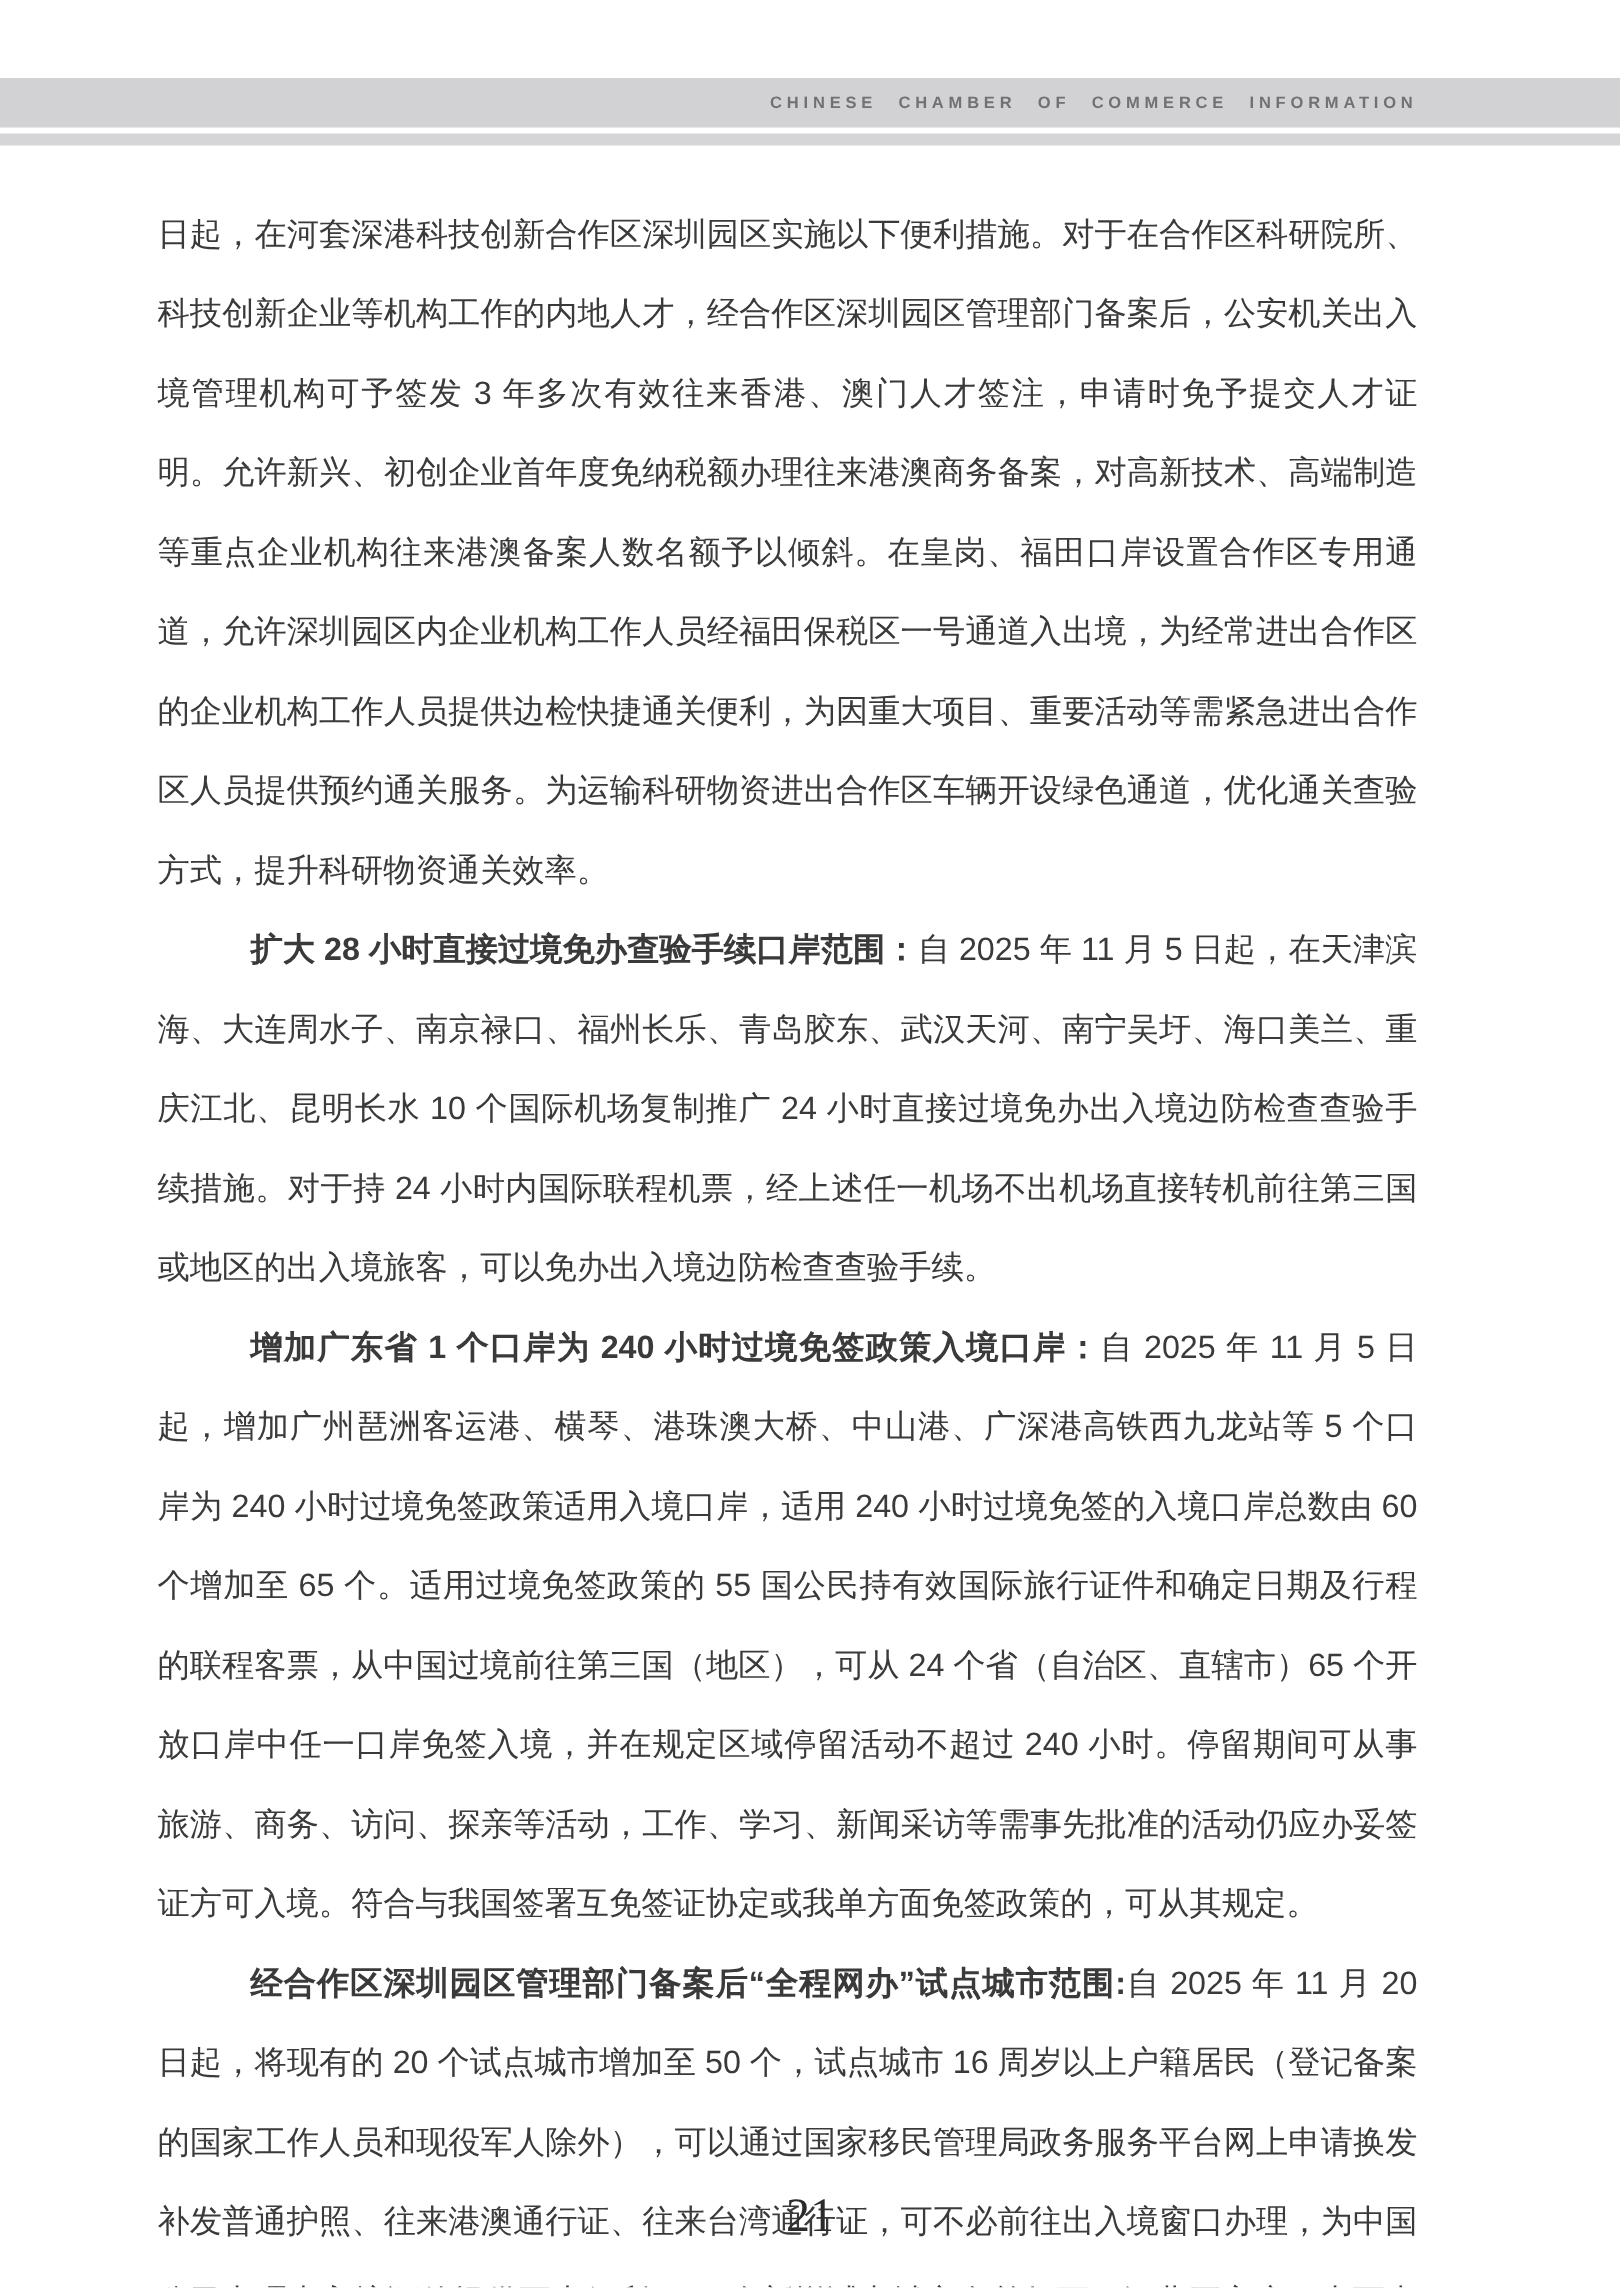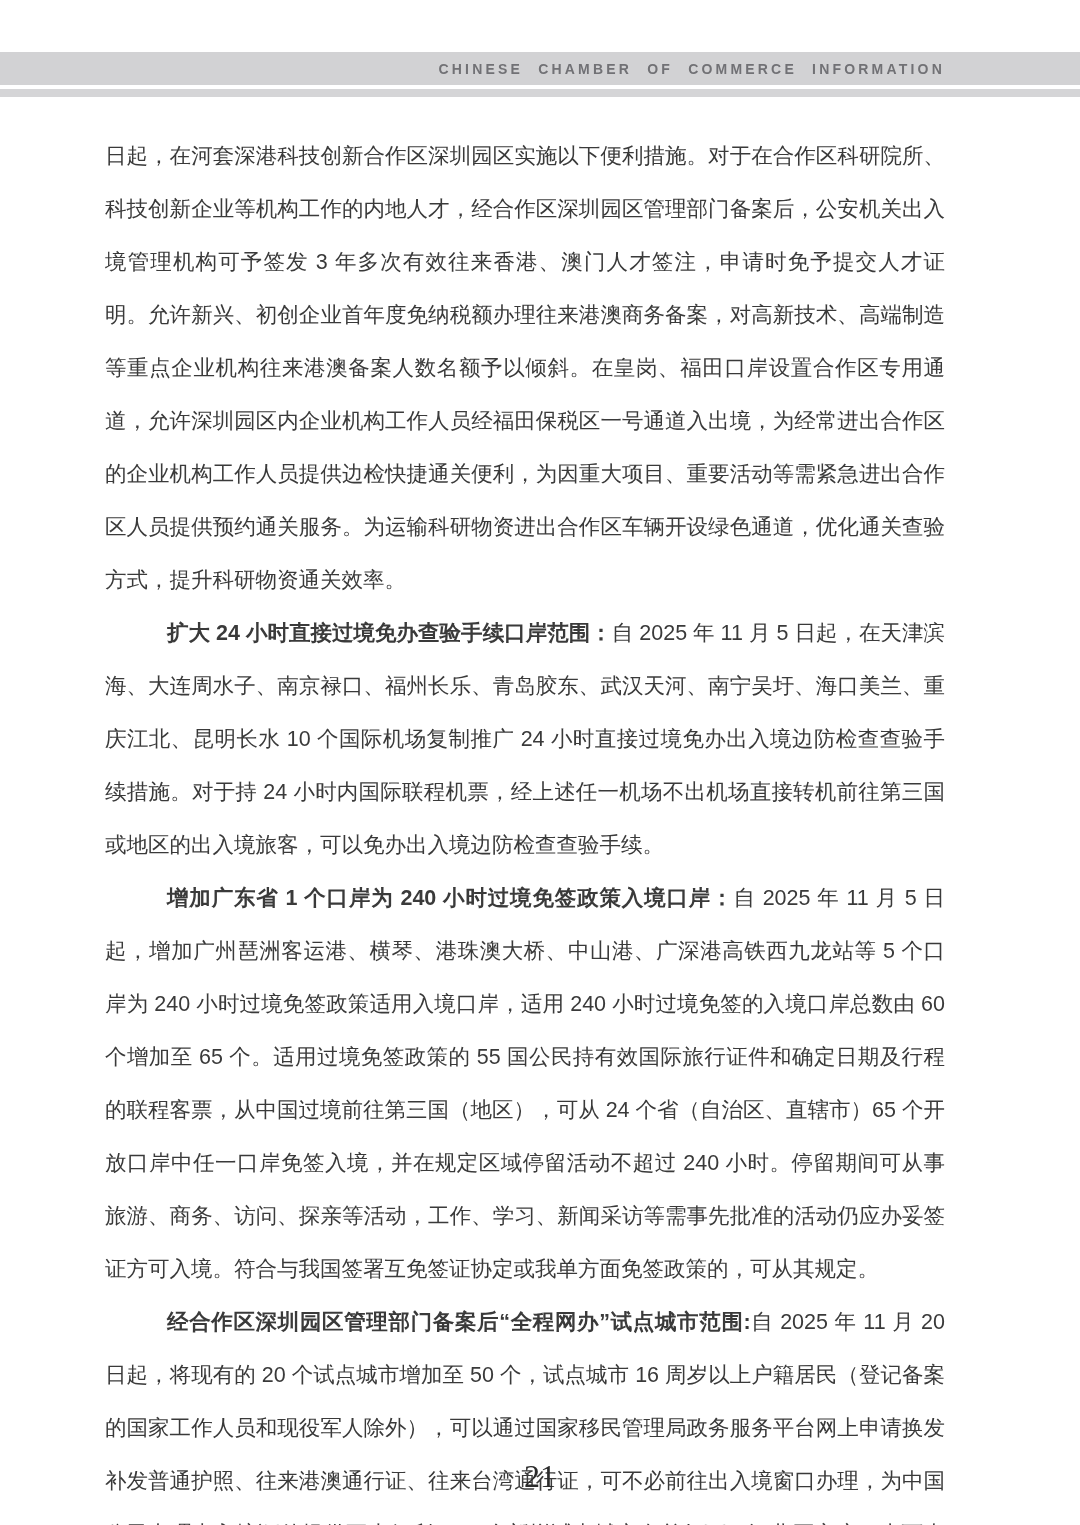--- a/index.html
+++ b/index.html
@@ -23,21 +23,21 @@
     width: 1080px;
     height: 33px;
     background: var(--bar-color, #d2d2d4);
     display: flex;
     align-items: center;
     justify-content: flex-end;
     padding-right: 135px;
     box-sizing: border-box;
   }
   .header-bar span {
-    font-size: 14px;
+    font-size: 11px;
     font-weight: bold;
     letter-spacing: 3.2px;
     word-spacing: 8px;
     color: var(--header-text-color, #717175);
     white-space: nowrap;
   }
   .header-line {
     position: absolute;
     top: 89px;
     left: 0;
@@ -84,20 +84,20 @@
 <div class="page" style="--bar-color: #d2d2d4; --bar2-color: #d5d5d7; --header-text-color: #717175; --body-text-color: #3a3a3a;">
 
   <div class="header-bar">
     <span>CHINESE CHAMBER OF COMMERCE INFORMATION</span>
   </div>
 
   <div class="header-line"></div>
 
   <div class="doc-body">
       <p class="">日起，在河套深港科技创新合作区深圳园区实施以下便利措施。对于在合作区科研院所、科技创新企业等机构工作的内地人才，经合作区深圳园区管理部门备案后，公安机关出入境管理机构可予签发 3 年多次有效往来香港、澳门人才签注，申请时免予提交人才证明。允许新兴、初创企业首年度免纳税额办理往来港澳商务备案，对高新技术、高端制造等重点企业机构往来港澳备案人数名额予以倾斜。在皇岗、福田口岸设置合作区专用通道，允许深圳园区内企业机构工作人员经福田保税区一号通道入出境，为经常进出合作区的企业机构工作人员提供边检快捷通关便利，为因重大项目、重要活动等需紧急进出合作区人员提供预约通关服务。为运输科研物资进出合作区车辆开设绿色通道，优化通关查验方式，提升科研物资通关效率。</p>
-      <p class="indent"><strong>扩大 24 小时直接过境免办查验手续口岸范围：</strong>自 2025 年 11 月 5 日起，在天津滨海、大连周水子、南京禄口、福州长乐、青岛胶东、武汉天河、南宁吴圩、海口美兰、重庆江北、昆明长水 10 个国际机场复制推广 24 小时直接过境免办出入境边防检查查验手续措施。对于持 24 小时内国际联程机票，经上述任一机场不出机场直接转机前往第三国或地区的出入境旅客，可以免办出入境边防检查查验手续。</p>
+      <p class="indent"><strong>扩大 28 小时直接过境免办查验手续口岸范围：</strong>自 2025 年 11 月 5 日起，在天津滨海、大连周水子、南京禄口、福州长乐、青岛胶东、武汉天河、南宁吴圩、海口美兰、重庆江北、昆明长水 10 个国际机场复制推广 24 小时直接过境免办出入境边防检查查验手续措施。对于持 24 小时内国际联程机票，经上述任一机场不出机场直接转机前往第三国或地区的出入境旅客，可以免办出入境边防检查查验手续。</p>
       <p class="indent"><strong>增加广东省 1 个口岸为 240 小时过境免签政策入境口岸：</strong>自 2025 年 11 月 5 日起，增加广州琶洲客运港、横琴、港珠澳大桥、中山港、广深港高铁西九龙站等 5 个口岸为 240 小时过境免签政策适用入境口岸，适用 240 小时过境免签的入境口岸总数由 60 个增加至 65 个。适用过境免签政策的 55 国公民持有效国际旅行证件和确定日期及行程的联程客票，从中国过境前往第三国（地区），可从 24 个省（自治区、直辖市）65 个开放口岸中任一口岸免签入境，并在规定区域停留活动不超过 240 小时。停留期间可从事旅游、商务、访问、探亲等活动，工作、学习、新闻采访等需事先批准的活动仍应办妥签证方可入境。符合与我国签署互免签证协定或我单方面免签政策的，可从其规定。</p>
       <p class="indent"><strong>经合作区深圳园区管理部门备案后“全程网办”试点城市范围:</strong>自 2025 年 11 月 20 日起，将现有的 20 个试点城市增加至 50 个，试点城市 16 周岁以上户籍居民（登记备案的国家工作人员和现役军人除外），可以通过国家移民管理局政务服务平台网上申请换发补发普通护照、往来港澳通行证、往来台湾通行证，可不必前往出入境窗口办理，为中国公民办理出入境证件提供更大便利。30 个新增试点城市名单如下：河北石家庄，山西太原，内蒙古呼和浩特，辽宁大连，吉林长春，江苏无锡、徐州、常州、苏州，浙江湖州、嘉兴、绍兴、金华，江西南昌，山东烟台、潍坊，湖北武汉，湖南长沙，广东佛山、惠州、东莞、中山、江门、肇庆，广西南宁、桂林，海南海口，贵州贵阳，甘肃兰州，宁夏银川。</p>
     </div>
 
   <div class="page-number">21</div>
 
 </div>
 
 </body></html>

